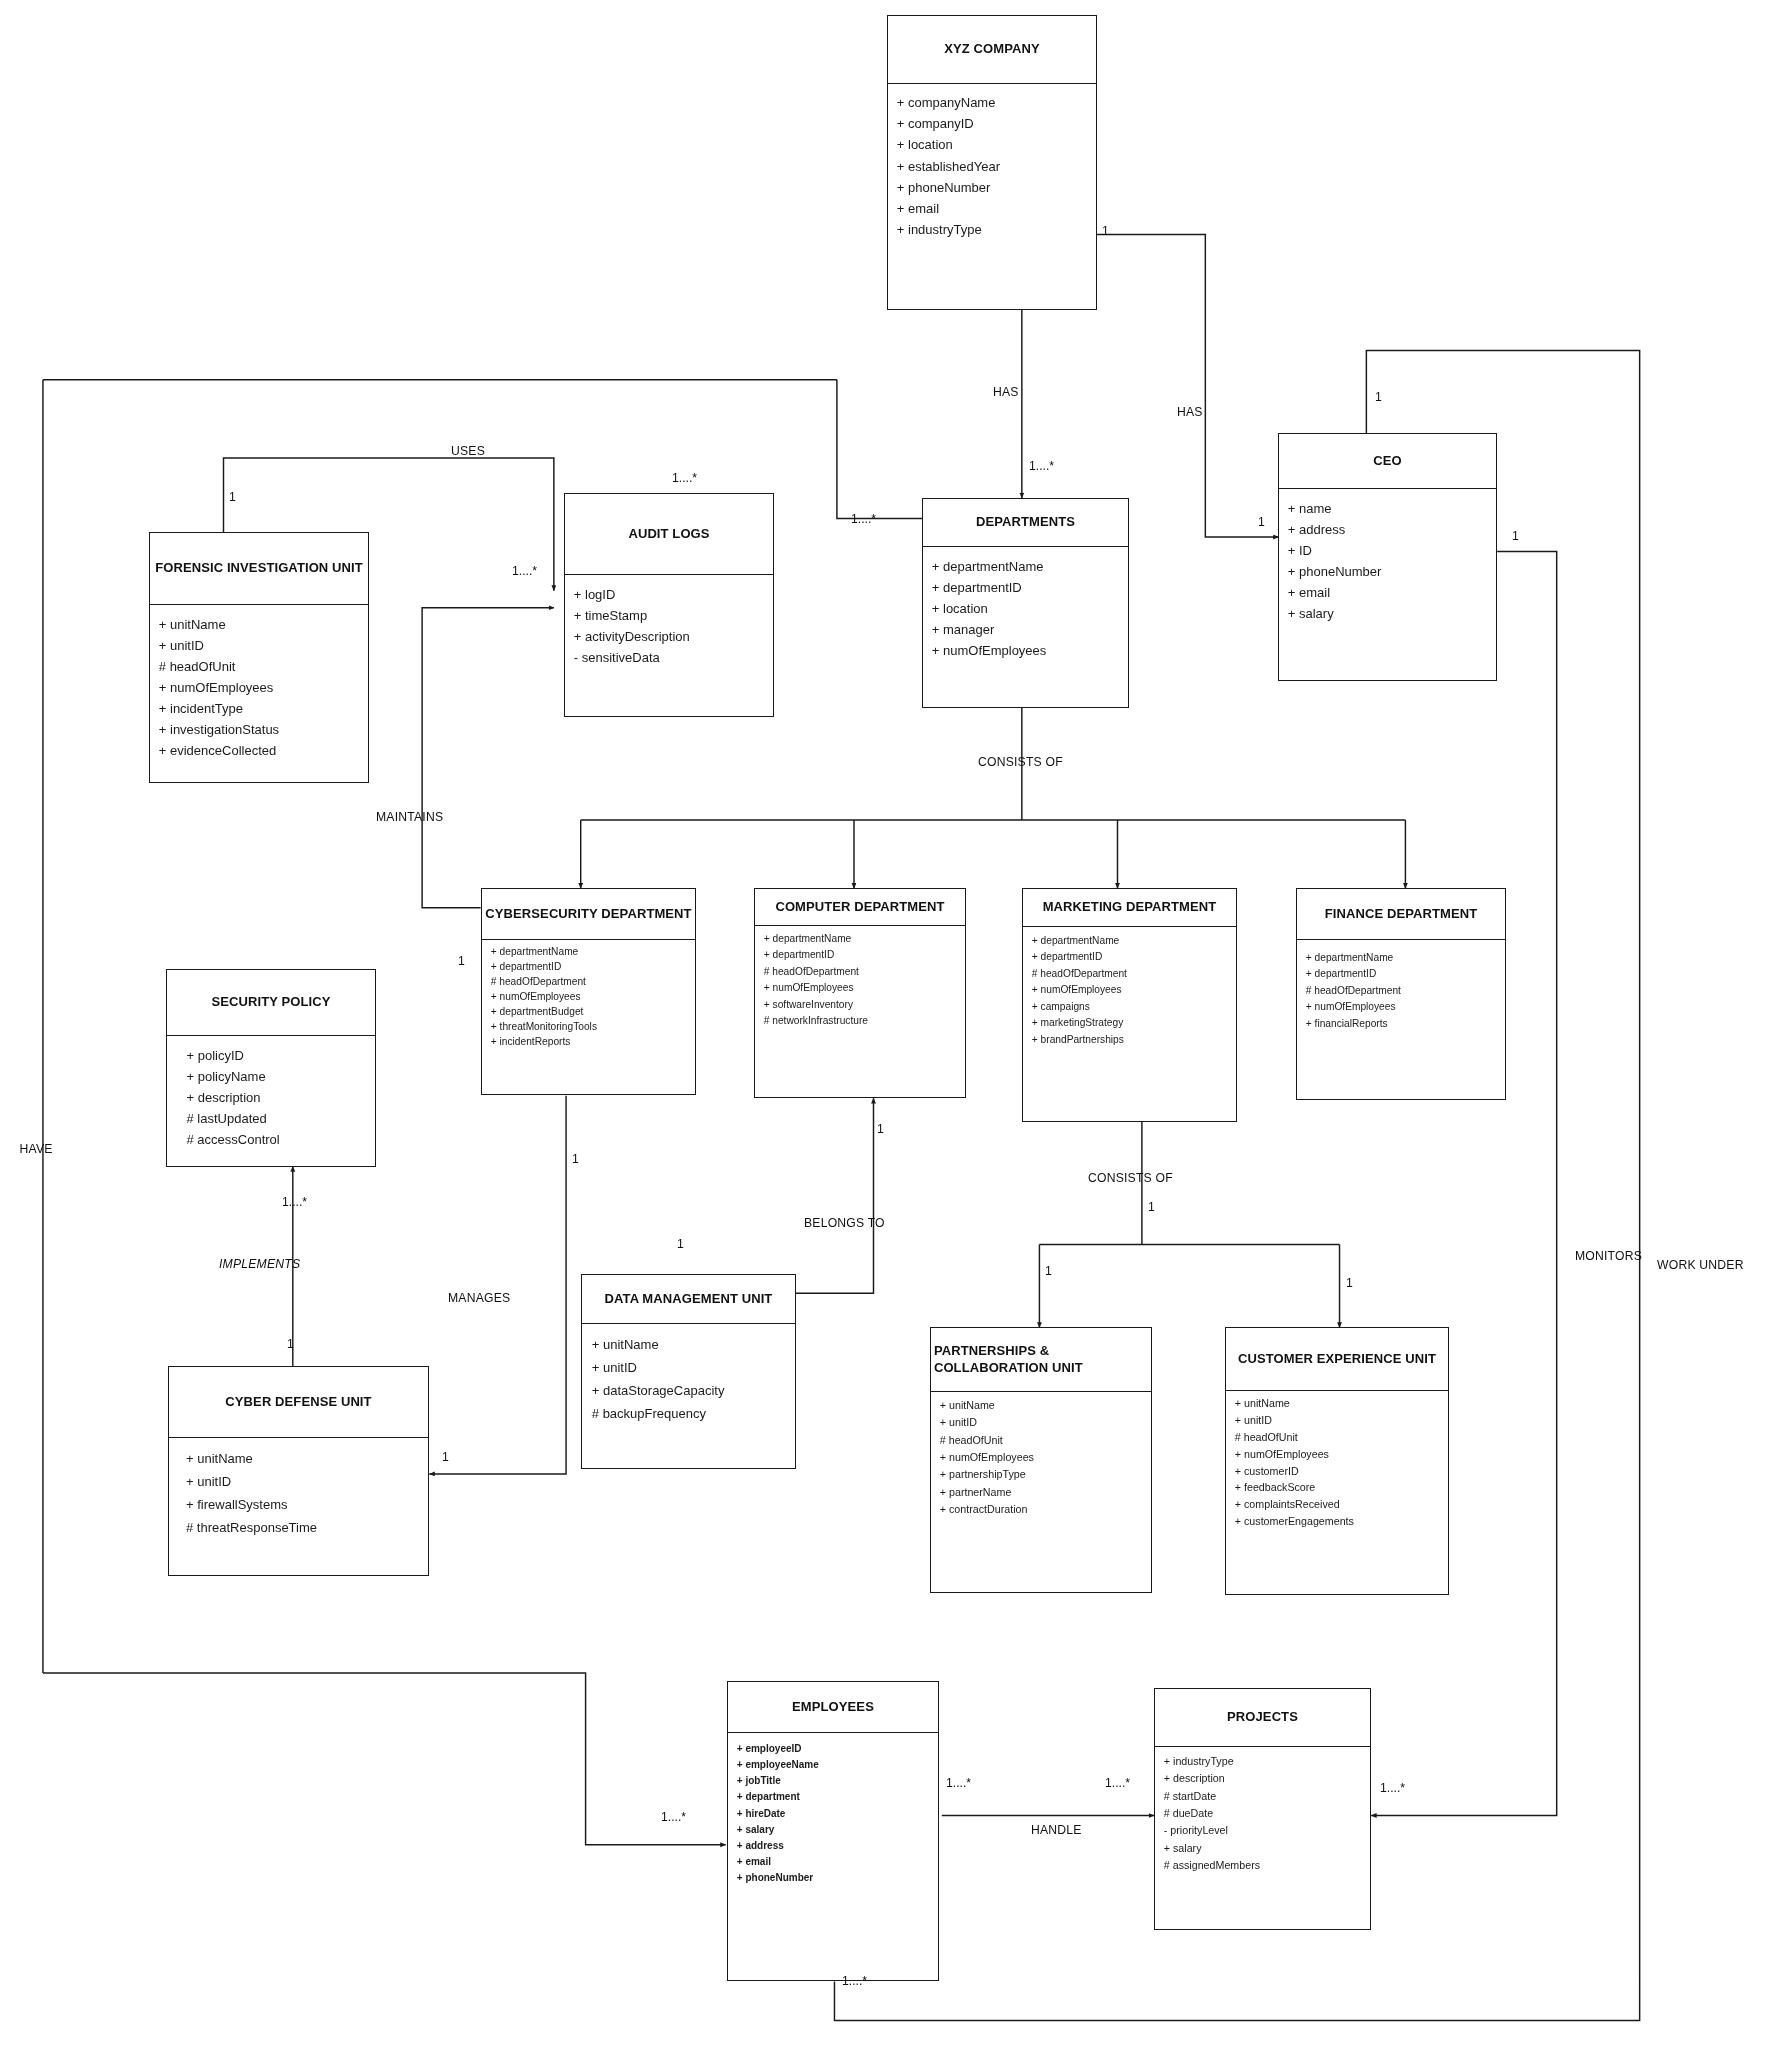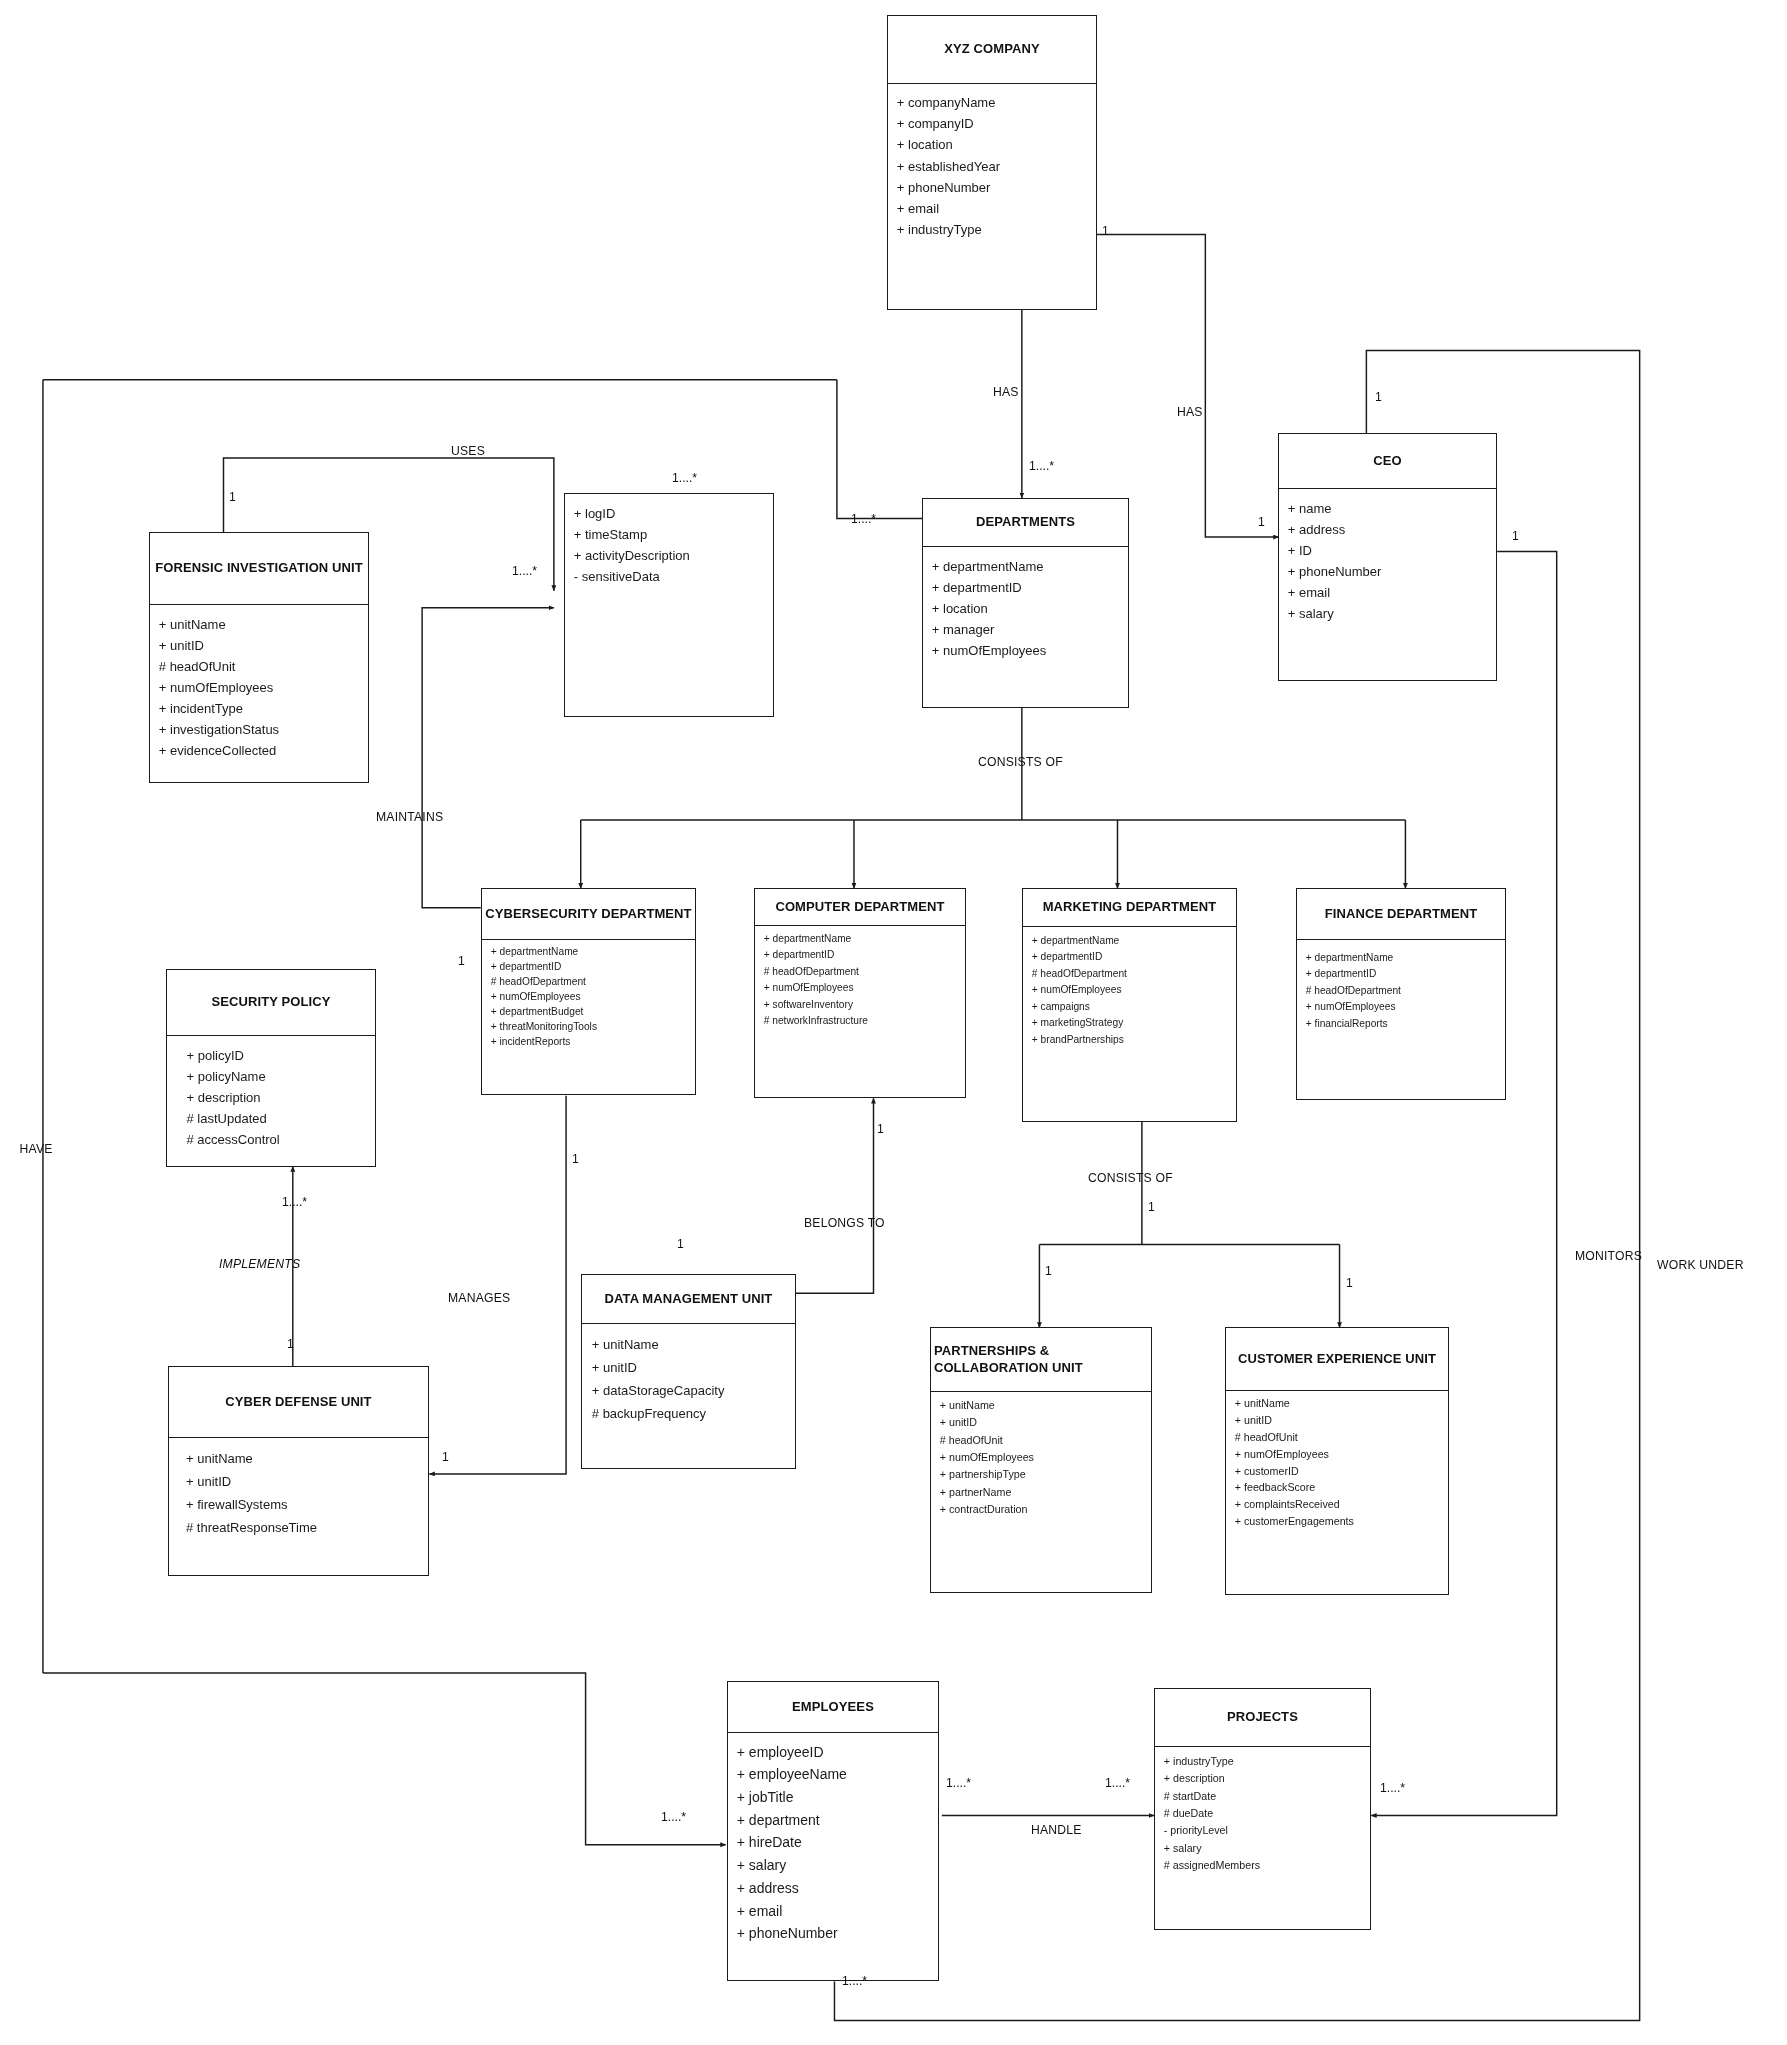--- a/index.html
+++ b/index.html
@@ -153,20 +153,21 @@
     <div class="uml-attrs">
       <div class="attr">+ departmentName</div>
       <div class="attr">+ departmentID</div>
       <div class="attr">+ location</div>
       <div class="attr">+ manager</div>
       <div class="attr">+ numOfEmployees</div>
     </div>
   </div>
 
   <div class="uml-class" style="left:564px; top:493px; width:210px; height:224px;">
+    <div class="uml-header" style="height:81px;">AUDIT LOGS</div>
     <div class="uml-attrs">
       <div class="attr">+ logID</div>
       <div class="attr">+ timeStamp</div>
       <div class="attr">+ activityDescription</div>
       <div class="attr">- sensitiveData</div>
     </div>
   </div>
 
   <div class="uml-class" style="left:149px; top:532px; width:220px; height:251px;">
     <div class="uml-header" style="height:72px;">FORENSIC INVESTIGATION UNIT</div>
@@ -283,21 +284,21 @@
       <div class="attr">+ numOfEmployees</div>
       <div class="attr">+ customerID</div>
       <div class="attr">+ feedbackScore</div>
       <div class="attr">+ complaintsReceived</div>
       <div class="attr">+ customerEngagements</div>
     </div>
   </div>
 
   <div class="uml-class" style="left:727px; top:1681px; width:212px; height:300px;">
     <div class="uml-header" style="height:51px;">EMPLOYEES</div>
-    <div class="uml-attrs" style="padding-top:7.8px; font-size:14px; line-height:1.62;">
+    <div class="uml-attrs" style="padding-top:7.8px; font-size:10px; line-height:1.62;font-weight:bold;">
       <div class="attr">+ employeeID</div>
       <div class="attr">+ employeeName</div>
       <div class="attr">+ jobTitle</div>
       <div class="attr">+ department</div>
       <div class="attr">+ hireDate</div>
       <div class="attr">+ salary</div>
       <div class="attr">+ address</div>
       <div class="attr">+ email</div>
       <div class="attr">+ phoneNumber</div>
     </div>

